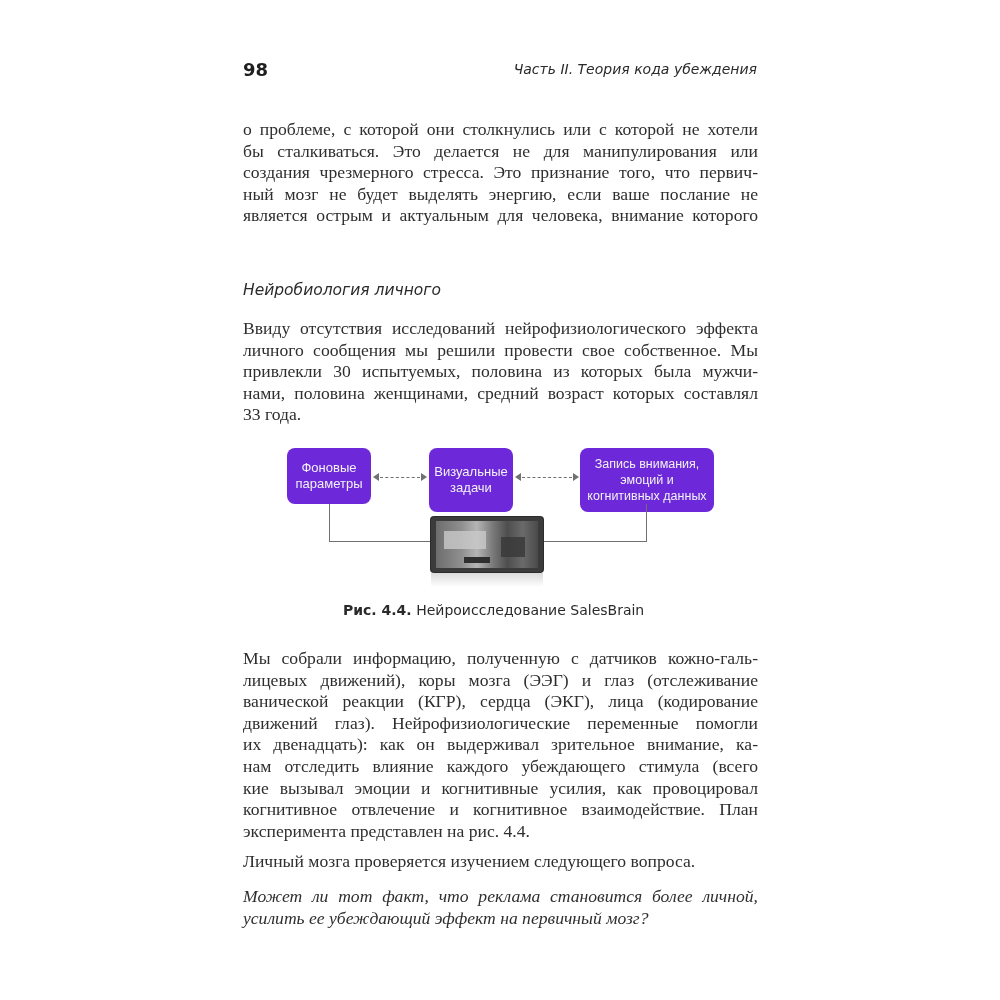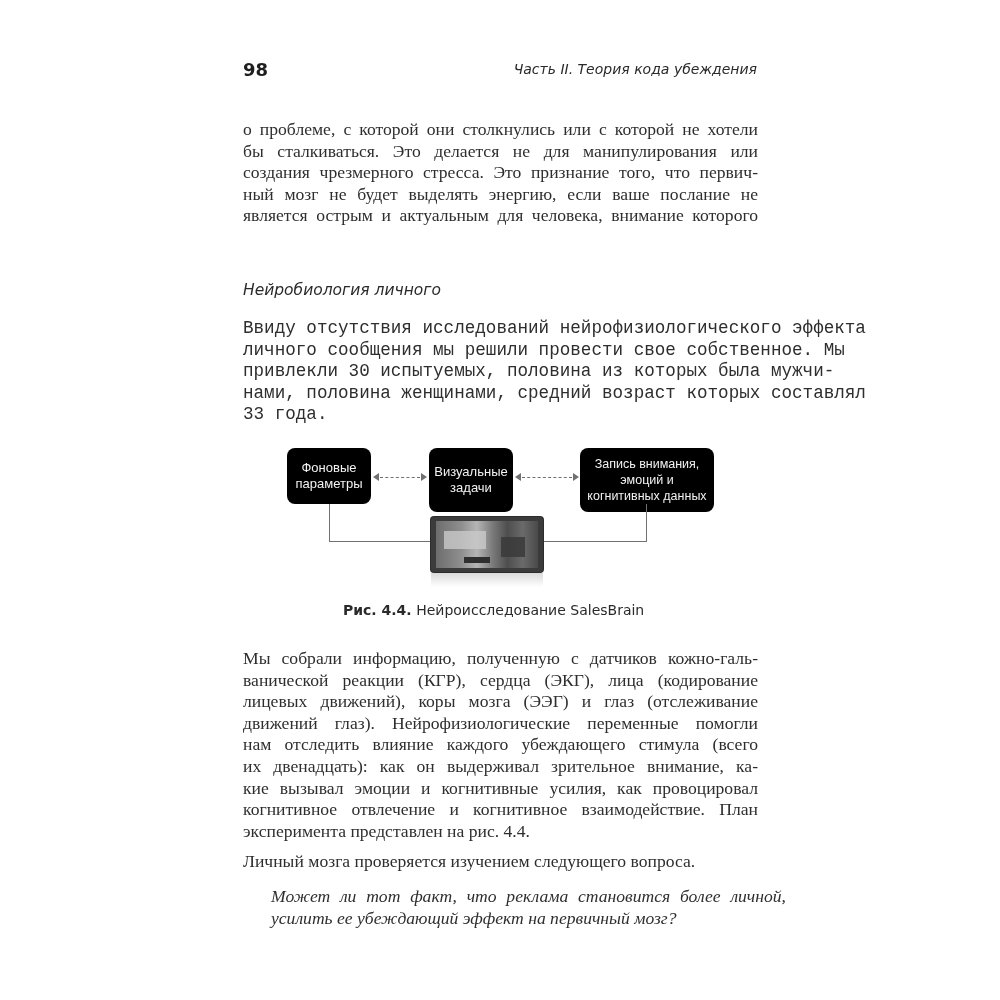--- a/index.html
+++ b/index.html
@@ -19,25 +19,25 @@
     position: absolute; left: 243px; width: 515px;
     font-family: "Liberation Serif", serif; font-size: 17.6px; line-height: 21.6px;
     color: #2e2e2e; text-align: justify; margin: 0;
   }
   .para .ln { display: block; text-align-last: justify; white-space: nowrap; }
   .para .ln.last { text-align-last: left; }
   .subhead {
     position: absolute; left: 243px; top: 281px;
     font-family: "DejaVu Sans", sans-serif; font-style: italic; font-size: 15.5px; color: #2a2a2a;
   }
-  .italic-q { font-style: italic; margin-left: 28px; }
+  .italic-q { font-style: italic; }
 
   
   .box {
-    position: absolute; background: #000000; color: #f2f2f2; border-radius: 8px;
+    position: absolute; background: #6d28d9; color: #f2f2f2; border-radius: 8px;
     font-family: "Liberation Sans", sans-serif; font-size: 13px; line-height: 16px;
     display: flex; align-items: center; justify-content: center; text-align: center;
   }
   .box span { display: block; }
   .dash {
     position: absolute; height: 0; border-top: 1.5px dashed #707070;
   }
   .arrow-l, .arrow-r {
     position: absolute; width: 0; height: 0;
     border-top: 4px solid transparent; border-bottom: 4px solid transparent;
@@ -76,21 +76,21 @@
 <p class="para" style="top:119px;">
   <span class="ln">о проблеме, с которой они столкнулись или с которой не хотели</span>
   <span class="ln">бы сталкиваться. Это делается не для манипулирования или</span>
   <span class="ln">создания чрезмерного стресса. Это признание того, что первич-</span>
   <span class="ln">ный мозг не будет выделять энергию, если ваше послание не</span>
   <span class="ln">является острым и актуальным для человека, внимание которого</span>
 </p>
 
 <div class="subhead">Нейробиология личного</div>
 
-<p class="para" style="top:318px;font-family:Liberation Mono, monospace;">
+<p class="para" style="top:318px;">
   <span class="ln">Ввиду отсутствия исследований нейрофизиологического эффекта</span>
   <span class="ln">личного сообщения мы решили провести свое собственное. Мы</span>
   <span class="ln">привлекли 30 испытуемых, половина из которых была мужчи-</span>
   <span class="ln">нами, половина женщинами, средний возраст которых составлял</span>
   <span class="ln last">33 года.</span>
 </p>
 
 <div>
   <div class="box" style="left:287px; top:448px; width:84px; height:56px;">
     <div>
@@ -134,25 +134,25 @@
   </div>
   <div class="reflection"></div>
 </div>
 
 <div class="caption">
   <b>Рис. 4.4.</b><span> Нейроисследование SalesBrain</span>
 </div>
 
 <p class="para" style="top:648px;">
   <span class="ln">Мы собрали информацию, полученную с датчиков кожно-галь-</span>
+  <span class="ln">лицевых движений), коры мозга (ЭЭГ) и глаз (отслеживание</span>
   <span class="ln">ванической реакции (КГР), сердца (ЭКГ), лица (кодирование</span>
-  <span class="ln">лицевых движений), коры мозга (ЭЭГ) и глаз (отслеживание</span>
   <span class="ln">движений глаз). Нейрофизиологические переменные помогли</span>
+  <span class="ln">их двенадцать): как он выдерживал зрительное внимание, ка-</span>
   <span class="ln">нам отследить влияние каждого убеждающего стимула (всего</span>
-  <span class="ln">их двенадцать): как он выдерживал зрительное внимание, ка-</span>
   <span class="ln">кие вызывал эмоции и когнитивные усилия, как провоцировал</span>
   <span class="ln">когнитивное отвлечение и когнитивное взаимодействие. План</span>
   <span class="ln last">эксперимента представлен на рис. 4.4.</span>
 </p>
 
 <p class="para" style="top:851px;">
   <span class="ln last">Личный мозга проверяется изучением следующего вопроса.</span>
 </p>
 
 <p class="para italic-q" style="top:886px;">

